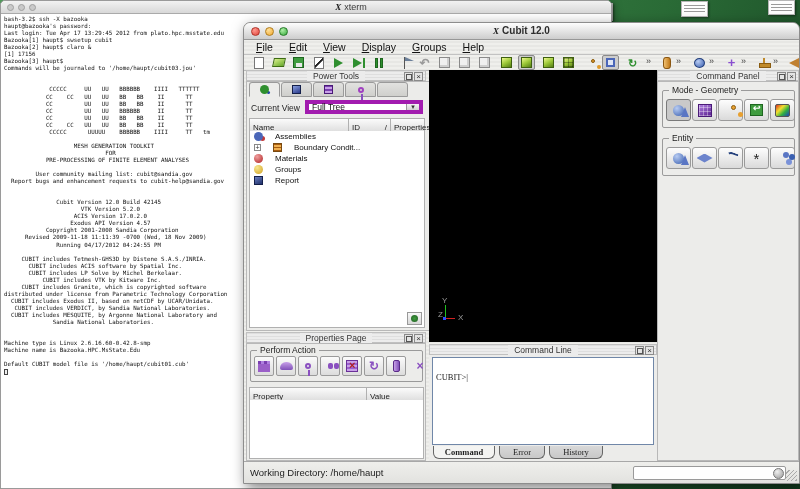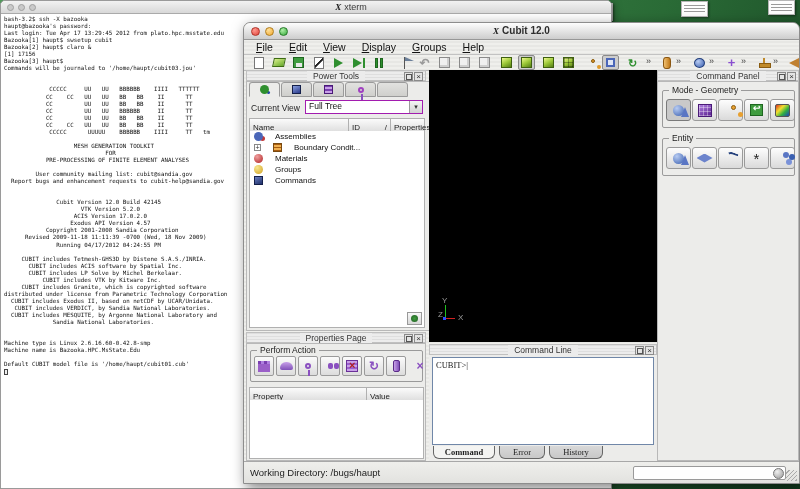--- a/index.html
+++ b/index.html
@@ -85,21 +85,21 @@
   .hbtn { width:9px; height:9px; border:1px solid #8a8a8a; background:#e4e4e4; display:flex; align-items:center; justify-content:center;
     font-size:8px; line-height:8px; color:#333; }
   .hbtn.float::after { content:""; width:4px; height:4px; border:1px solid #555; }
   .gbox { position:absolute; border:1px solid #9a9a9a; border-radius:2px; }
   .gbox .glabel { position:absolute; top:-6px; left:6px; background:#ececea; padding:0 3px; font-size:8.5px; color:#222; }
 
   
   .pt-tab { position:absolute; top:0; width:31px; height:15px; background:linear-gradient(#e2e2e0,#cfcfcc);
     border:1px solid #9a9a9a; border-radius:3px 3px 0 0; display:flex; align-items:center; justify-content:center; }
   .pt-tab.active { background:#ececea; border-bottom:1px solid #ececea; }
-  .combo { position:absolute; background:#fff; border:1px solid #a21caf; display:flex; }
+  .combo { position:absolute; background:#fff; border:4px solid #a21caf; display:flex; align-items:center; }
   .combo .cval { flex:1; font-size:8.5px; padding-left:3px; color:#111; }
   .combo .cbtn { width:13px; height:100%; background:linear-gradient(#f4f4f4,#d2d2d2); border-left:1px solid #9a9a9a;
     display:flex; align-items:center; justify-content:center; font-size:7px; color:#333; }
   .thead { position:absolute; display:flex; height:13px; }
   .thcell { background:linear-gradient(#fbfbfb,#d6d6d6); border:1px solid #b0b0b0; border-left:none;
     font-size:8px; color:#222; display:flex; align-items:center; padding:8px 3px; }
   .thcell:first-child { border-left:1px solid #b0b0b0; }
   .tree-body { position:absolute; background:#fff; border:1px solid #b0b0b0; border-top:none; }
   .trow { display:flex; align-items:center; height:11px; padding-left:4px; gap:12px; font-size:8px; color:#111; }
   .expander { width:7px; height:7px; border:1px solid #888; background:#fff; font-size:7px; line-height:5px; text-align:center; color:#333; }
@@ -146,21 +146,21 @@
     background:linear-gradient(135deg,#e03020,#f0e030 35%,#30b040 65%,#2040c0); }
   .cps-surf { width:16px; height:9px; background:#6b83cc; border:0;
     clip-path:polygon(50% 0,100% 50%,50% 100%,0 50%); }
   .cps-curve { width:12px; height:12px; border-top:2px solid #24407c; border-left:2px solid transparent; border-radius:50% 0 0 0; transform:rotate(20deg); }
   .g-star { font-size:15px; line-height:13px; color:#222; }
   .cps-group { width:6px; height:6px; border-radius:50%; background:#5a76c4;
     box-shadow:6px 2px 0 #3a5fb0,3px 7px 0 #7a92d8; margin:-6px -6px 0 0; }
 
   
   .cmd-box { position:absolute; background:#fff; border:1px solid #7087a8; font-family:"Liberation Serif",serif;
-    font-size:8.5px; color:#1a1a1a; padding:2px 3px; }
+    font-size:8.5px; color:#1a1a1a; padding:14px 3px; }
   .btab { position:absolute; height:13px; border:1px solid #666; border-top:none;
     border-radius:0 0 6px 6px; background:linear-gradient(#d8d8d8,#c8c8c8); font-size:8.5px; color:#222;
     display:flex; align-items:center; justify-content:center;font-family:Liberation Serif, serif; }
   .btab.active { background:#f4f4f2; font-weight:bold; }
 
   
   .viewport { position:absolute; background:#000; }
   .axis { position:absolute; left:10px; bottom:14px; width:34px; height:30px; }
   .axis .ylab { position:absolute; left:3px; top:-2px; color:#9a9a9a; font-size:8px; }
   .axis .yline { position:absolute; left:6px; top:7px; width:1px; height:13px; background:#20c020; }
@@ -406,21 +406,21 @@
       <div class="trow">
           <div class="tico materials"></div>
           <span>Materials</span>
         </div>
       <div class="trow">
           <div class="tico groups"></div>
           <span>Groups</span>
         </div>
       <div class="trow">
           <div class="tico volumes"></div>
-          <span>Commands</span>
+          <span>Report</span>
         </div>
       <div style="position:absolute;right:2px;bottom:2px;width:15px;height:13px;background:linear-gradient(#f8f8f8,#d8d8d8);border:1px solid #999;display:flex;align-items:center;justify-content:center">
           <div class="tico" style="width:7px;height:7px;background:radial-gradient(circle,#3f9c3f,#1e5c20);border-radius:50%"></div>
         </div>
     </div>
   </div>
 
   <div class="phead" style="left:2px;top:309px;width:180px">
     <span class="ttl">Properties Page</span>
     <span class="hbtns">
@@ -532,21 +532,21 @@
       <div class="cp-btn" style="left:81px;top:8px">
           <span class="g-star">*</span>
         </div>
       <div class="cp-btn" style="left:107px;top:8px">
           <div class="cps-group"></div>
         </div>
     </div>
   </div>
 
   <div class="statusbar">
-    <span class="wd-text">Working Directory: /bugs/haupt</span>
+    <span class="wd-text">Working Directory: /home/haupt</span>
     <div class="status-field">
       <input type="text" style="">
       <div class="round-btn"></div>
     </div>
     <div class="grip"></div>
   </div>
 
 </div>
 
 </body></html>

